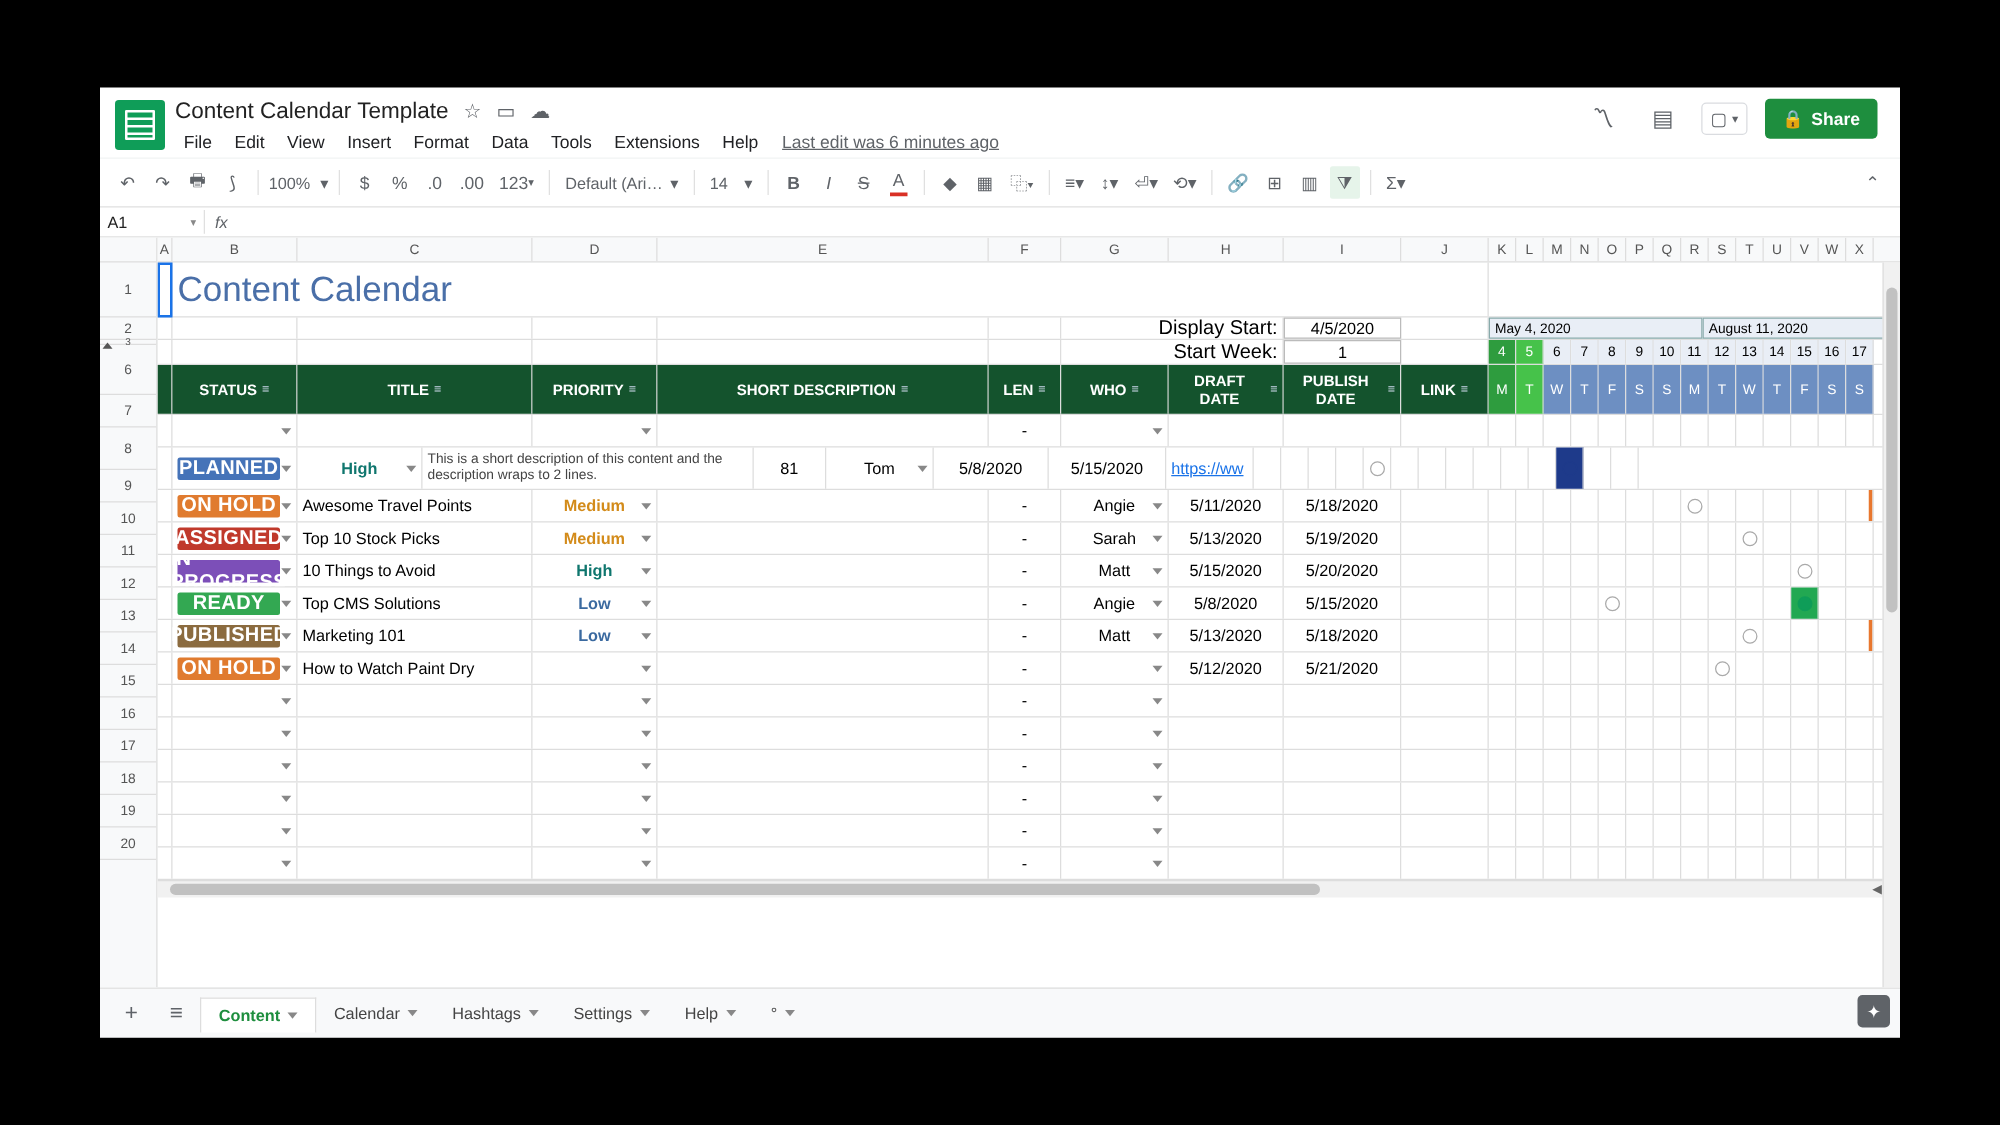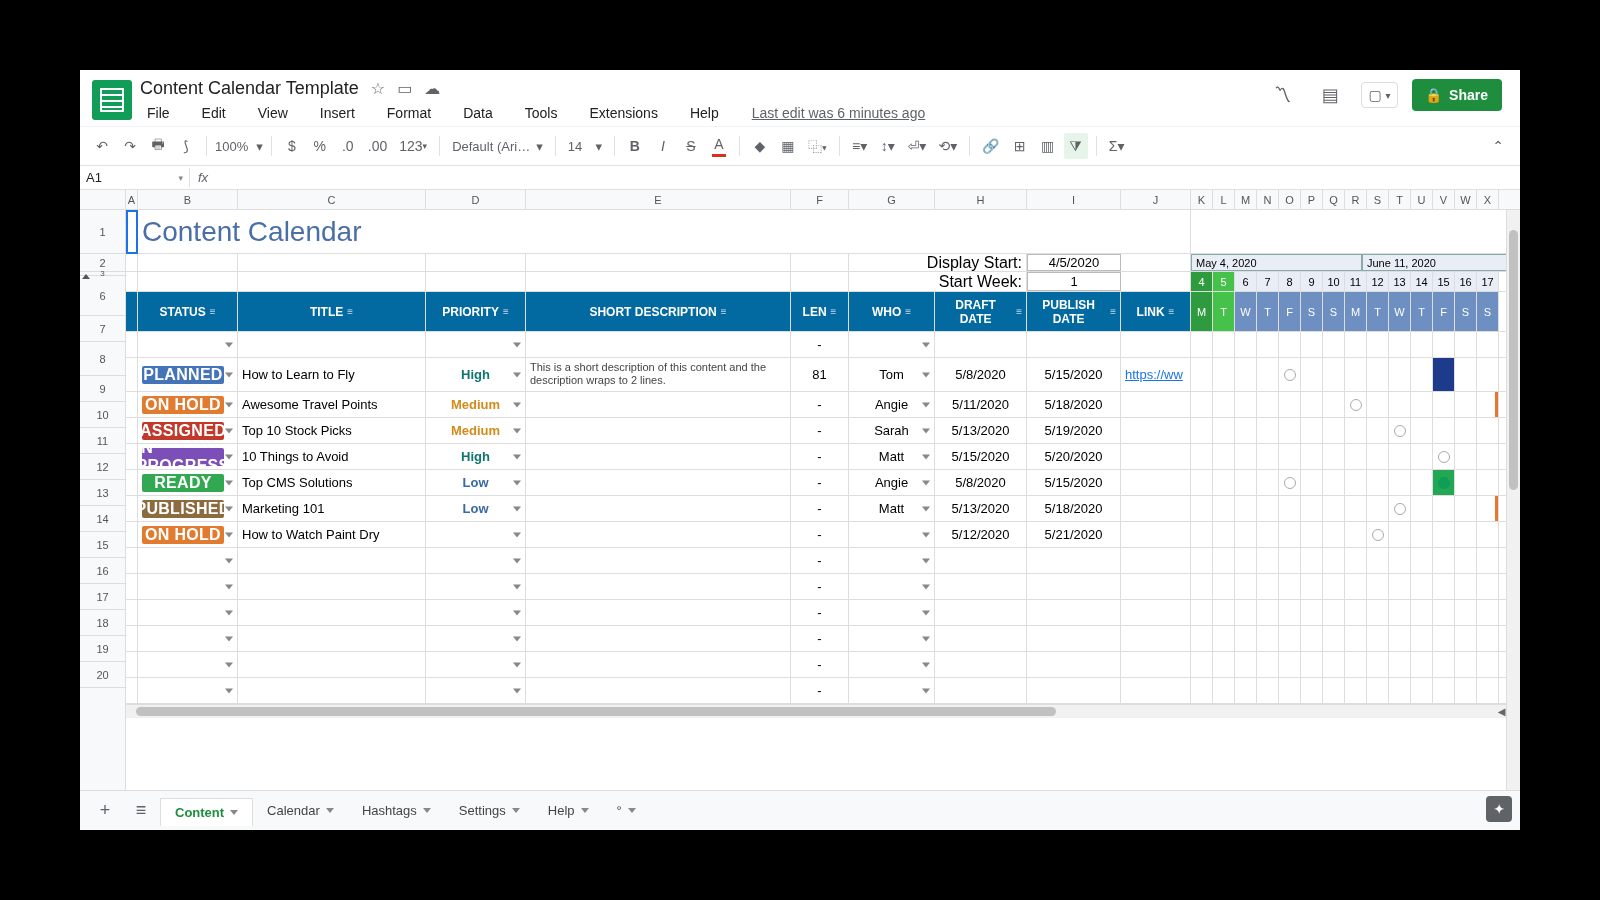--- a/index.html
+++ b/index.html
@@ -8,42 +8,42 @@
 
 
 .titlebar { display: flex; align-items: flex-start; padding: 8px 8px 0 8px; height: 56px; }
 .logo { width: 40px; height: 40px; background: #0f9d58; border-radius: 3px; position: relative; margin: 2px 8px 0 4px; }
 .logo::before { content:""; position:absolute; inset:8px; border:2px solid #fff; border-radius:1px; }
 .logo::after { content:""; position:absolute; left:8px; right:8px; top:50%; height:2px; background:#fff; box-shadow: 0 -6px 0 #fff, 0 6px 0 #fff; }
 .title-col { display:flex; flex-direction:column; }
 .doc-title-row { display:flex; align-items:center; gap:12px; }
 .doc-title { font-size: 18px; color:#222; }
 .ticon { color:#5f6368; font-size:16px; cursor:pointer; }
-.menubar { display:flex; gap:18px; margin-top:2px; }
+.menubar { display:flex; gap:4px; margin-top:2px; }
 .menuitem { font-size:14px; color:#202124; padding:4px 7px; border-radius:4px; cursor:pointer; }
 .last-edit { font-size:14px; color:#5f6368; text-decoration:underline; padding:4px 8px; }
 .title-right { margin-left:auto; display:flex; align-items:center; gap:14px; padding-right:10px; }
 .icon-btn { width:34px; height:34px; display:flex; align-items:center; justify-content:center; color:#5f6368; border-radius:50%; cursor:pointer; font-size:18px; }
 .present { border:1px solid #dadce0; border-radius:4px; padding:4px 6px; display:flex; align-items:center; gap:4px; color:#5f6368; font-size:14px; }
 .share-btn { background:#1e8e3e; color:#fff; border:none; border-radius:4px; padding:8px 14px; font-size:14px; font-weight:600; display:flex; align-items:center; gap:6px; cursor:pointer; }
 
 
 .toolbar { display:flex; align-items:center; gap:4px; padding:6px 10px; border-bottom:1px solid #e0e0e0; border-top:1px solid #f1f3f4; color:#5f6368; }
 .tb { min-width:24px; height:26px; display:flex; align-items:center; justify-content:center; padding:0 4px; cursor:pointer; border-radius:2px; font-size:14px; }
 .tb.sel { position:relative; }
 .tb .u { width:14px; height:3px; background:#d93025; margin-top:2px; }
 .tsep { width:1px; height:20px; background:#e0e0e0; margin:0 4px; }
 .fontbox { border:none; padding:2px 4px; display:flex; align-items:center; gap:6px; font-size:13px; }
 .zoombox { display:flex; align-items:center; gap:8px; font-size:13px; }
 .collapse { margin-left:auto; }
 .filter-icon { background:#e6f4ea; }
 
 
 .namebar { display:flex; align-items:center; border-bottom:1px solid #e0e0e0; height:24px; }
-.namebox { width:110px; border-right:1px solid #e0e0e0; font-size:13px; padding:2px 6px; color:#222; display:flex; align-items:center; justify-content:space-between; }
+.namebox { width:84px; border-right:1px solid #e0e0e0; font-size:13px; padding:2px 6px; color:#222; display:flex; align-items:center; justify-content:space-between; }
 .fxbox { padding:0 8px; color:#5f6368; font-style:italic; font-size:13px; }
 
 
 .grid { flex:1; display:flex; overflow:hidden; position:relative; }
 .rowhdrs { width:46px; background:#f8f9fa; border-right:1px solid #ddd; }
 .colarea { flex:1; overflow:hidden; }
 .colhdrs { display:flex; height:20px; background:#f8f9fa; border-bottom:1px solid #ddd; font-size:11px; color:#555; }
 .colh { border-right:1px solid #ddd; text-align:center; line-height:20px; }
 .rowh { height:26px; border-bottom:1px solid #ddd; text-align:center; font-size:11px; color:#555; line-height:26px; position:relative; }
 .rowh.r1 { height:44px; line-height:44px; }
@@ -64,21 +64,21 @@
 
 .wA{width:12px;min-width:12px;} .wB{width:100px;min-width:100px;} .wC{width:188px;min-width:188px;}
 .wD{width:100px;min-width:100px;} .wE{width:265px;min-width:265px;} .wF{width:58px;min-width:58px;justify-content:center;}
 .wG{width:86px;min-width:86px;} .wH{width:92px;min-width:92px;justify-content:center;} .wI{width:94px;min-width:94px;justify-content:center;}
 .wJ{width:70px;min-width:70px;} .wDay{width:22px;min-width:22px;justify-content:center;font-size:11px;padding:0;}
 
 
 .big-title { font-size:28px; color:#4a6fa8; padding-left:4px; font-weight:400; }
 
 
-.hdr { background:#0369a1; color:#fff; font-weight:600; font-size:12px; justify-content:center; text-align:center; }
+.hdr { background:#14532d; color:#fff; font-weight:600; font-size:12px; justify-content:center; text-align:center; }
 .hdr .fic { color:#c9d6e8; font-size:10px; margin-left:4px; }
 .dayhdr { background:#6d8fc2; color:#fff; font-size:11px; }
 .dayhdr.today { background:#2e9c3e; }
 .dayhdr.today2 { background:#46c24a; }
 
 .weeklabel { background:#e9eef6; font-size:11px; }
 .daynum { background:#e9eef6; font-size:11px; }
 .daynum.today { background:#2e9c3e; color:#fff; }
 .daynum.today2 { background:#46c24a; color:#fff; }
 
@@ -279,21 +279,21 @@
           <div class="cell wA"></div>
             <div class="cell wB"></div>
             <div class="cell wC"></div>
             <div class="cell wD"></div>
             <div class="cell wE"></div>
             <div class="cell wF"></div>
           <div class="cell rlabel" style="width:178px">Display Start:</div>
           <div class="cell wI inputish">4/5/2020</div>
           <div class="cell wJ"></div>
           <div class="cell weeklabel" style="width:171px;border:1px solid #8aa">May 4, 2020</div>
-          <div class="cell weeklabel" style="width:154px;border:1px solid #8aa">June 11, 2020</div>
+          <div class="cell weeklabel" style="width:154px;border:1px solid #8aa">August 11, 2020</div>
         </div>
 
         <div class="row" style="height:20px">
           <div class="cell wA"></div>
             <div class="cell wB"></div>
             <div class="cell wC"></div>
             <div class="cell wD"></div>
             <div class="cell wE"></div>
             <div class="cell wF"></div>
           <div class="cell rlabel" style="width:178px">Start Week:</div>
@@ -376,21 +376,20 @@
               <div class="cell wDay"></div>
               <div class="cell wDay"></div>
               <div class="cell wDay"></div>
             </div>
             <div class="row r8">
               <div class="cell wA"></div>
               <div class="cell wB">
                 <div class="chip planned">PLANNED</div>
                 <div class="dd"></div>
               </div>
-              <div class="cell wC">How to Learn to Fly</div>
               <div class="cell wD prio-high">High<div class="dd"></div></div>
               <div class="cell wE desc">This is a short description of this content and the description wraps to 2 lines.</div>
               <div class="cell wF">81</div>
               <div class="cell wG" style="justify-content: center;">Tom<div class="dd"></div></div>
               <div class="cell wH">5/8/2020</div>
               <div class="cell wI">5/15/2020</div>
               <div class="cell wJ linkc">https://ww</div>
               <div class="cell wDay"></div>
               <div class="cell wDay"></div>
               <div class="cell wDay"></div>

